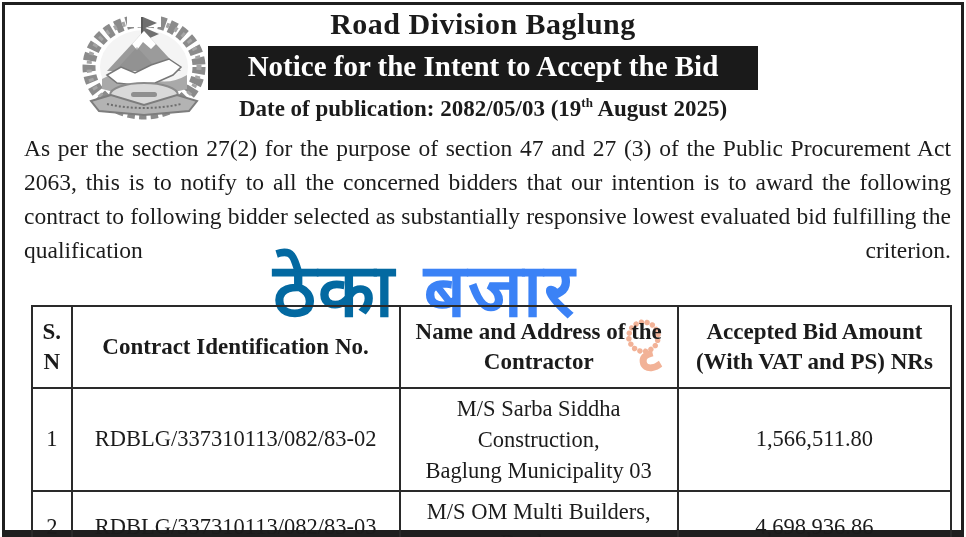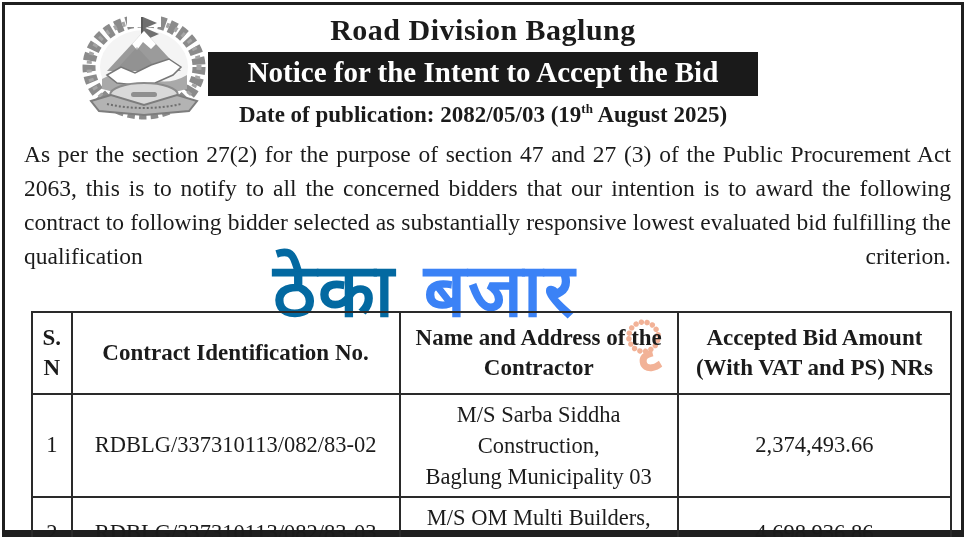--- a/index.html
+++ b/index.html
@@ -12,21 +12,21 @@
     overflow: hidden;
   }
   .doc-frame {
     position: absolute;
     left: 2px; top: 2px; right: 2px; bottom: 0;
     border: 3px solid #1f1f1f;
     border-bottom: 7px solid #1f1f1f;
     background: #ffffff;
   }
   
-  .header { position: relative; padding-top: 6px; }
+  .header { position: relative; }
   .emblem {
     position: absolute;
     left: 72px; top: 4px;
     width: 134px; height: 114px;
   }
   .org-title {
     text-align: center;
     font-size: 30px;
     font-weight: bold;
     letter-spacing: 0.5px;
@@ -157,21 +157,21 @@
 Contractor</th>
       <th class="col-amount multiline">Accepted Bid Amount
 (With VAT and PS) NRs</th>
     </tr>
     <tr class="row-1">
       <td>1</td>
       <td>RDBLG/337310113/082/83-02</td>
       <td class="multiline">M/S Sarba Siddha
 Construction,
 Baglung Municipality 03</td>
-      <td>2,374,493.66</td>
+      <td>1,566,511.80</td>
     </tr>
     <tr class="row-2">
       <td>2</td>
       <td>RDBLG/337310113/082/83-03</td>
       <td class="multiline">M/S OM Multi Builders,
 Baglung</td>
       <td>4,698,936.86</td>
     </tr>
   </tbody>
     </table>

